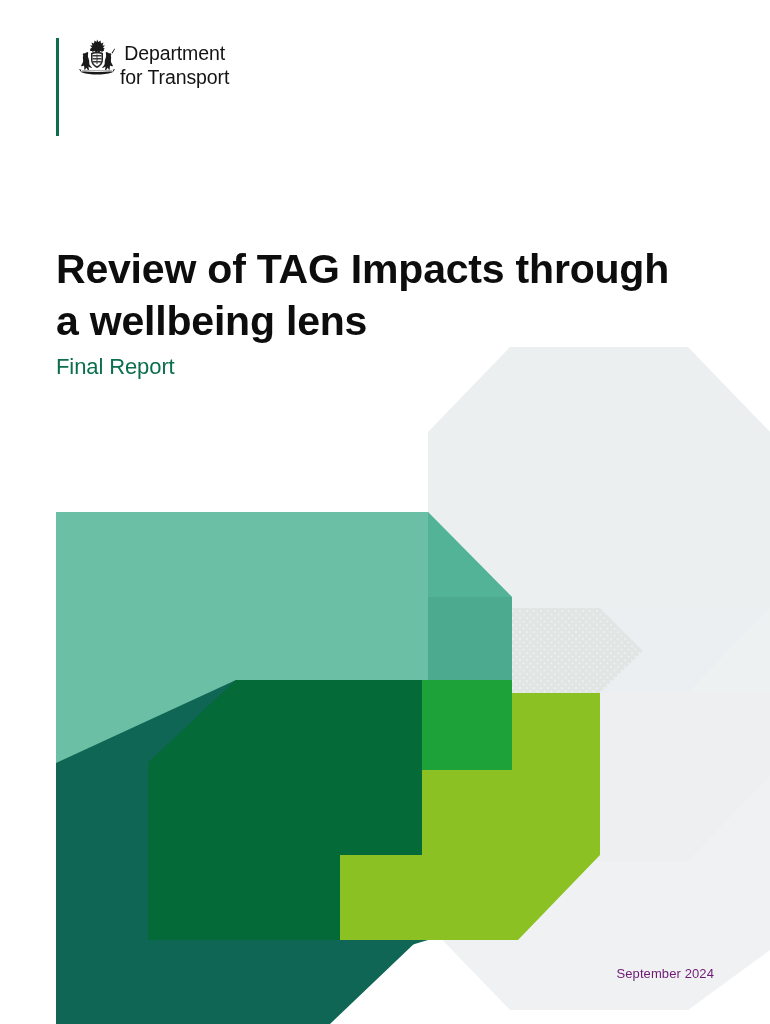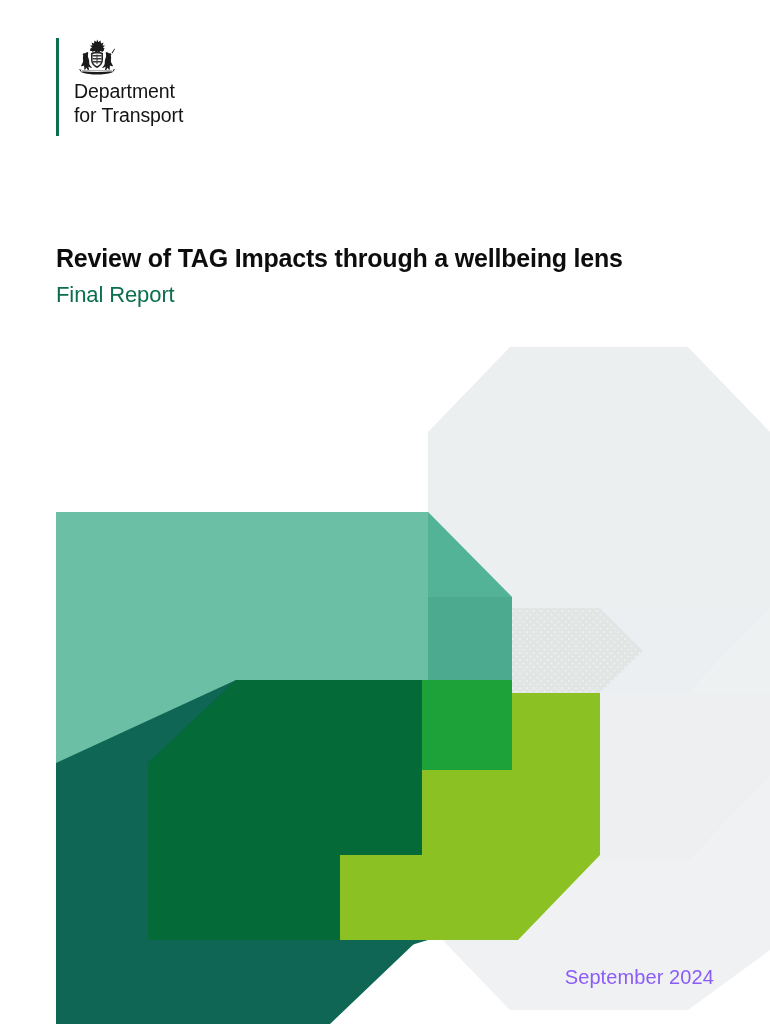--- a/index.html
+++ b/index.html
@@ -29,22 +29,23 @@
     height: 98px;
   }
   .logo-rule {
     width: 3px;
     background: #0b6e4f;
     flex: 0 0 3px;
   }
   .logo-body {
     padding-left: 15px;
     display: flex;
-    flex-direction: column;
+    flex-direction: row;
     justify-content: flex-start;
+    text-align: center;
   }
   .crest {
     width: 46px;
     height: 38px;
     display: block;
   }
   .logo-text {
     margin-top: 4px;
     font-size: 19.5px;
     line-height: 1.22;
@@ -55,21 +56,21 @@
   .logo-text div { display: block; }
 
   
   .title-block {
     position: absolute;
     left: 56px;
     top: 243px;
     width: 640px;
   }
   .doc-title {
-    font-size: 25px;
+    font-size: 41px;
     font-weight: bold;
     line-height: 1.27;
     color: #0d0d0d;
     letter-spacing: -0.2px;
     margin: 0;
   }
   .doc-subtitle {
     font-size: 22px;
     font-weight: normal;
     line-height: 1.3;
@@ -86,22 +87,22 @@
     width: 770px;
     height: 1024px;
     pointer-events: none;
   }
 
   
   .date-line {
     position: absolute;
     right: 56px;
     top: 966px;
-    font-size: 20px;
-    color: #8b5cf6;
+    font-size: 13px;
+    color: #701a75;
     text-align: right;
     letter-spacing: 0.1px;
   }
 </style>
 </head>
 <body>
 
 <div class="page">
 
   <svg class="cover-graphic" viewBox="0 0 770 1024" width="770" height="1024" xmlns="http://www.w3.org/2000/svg">

